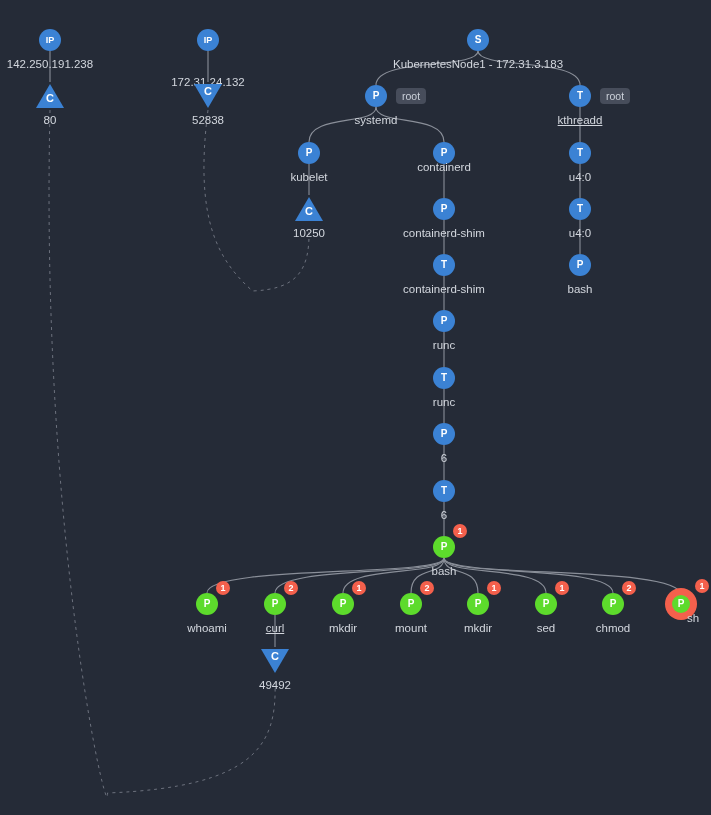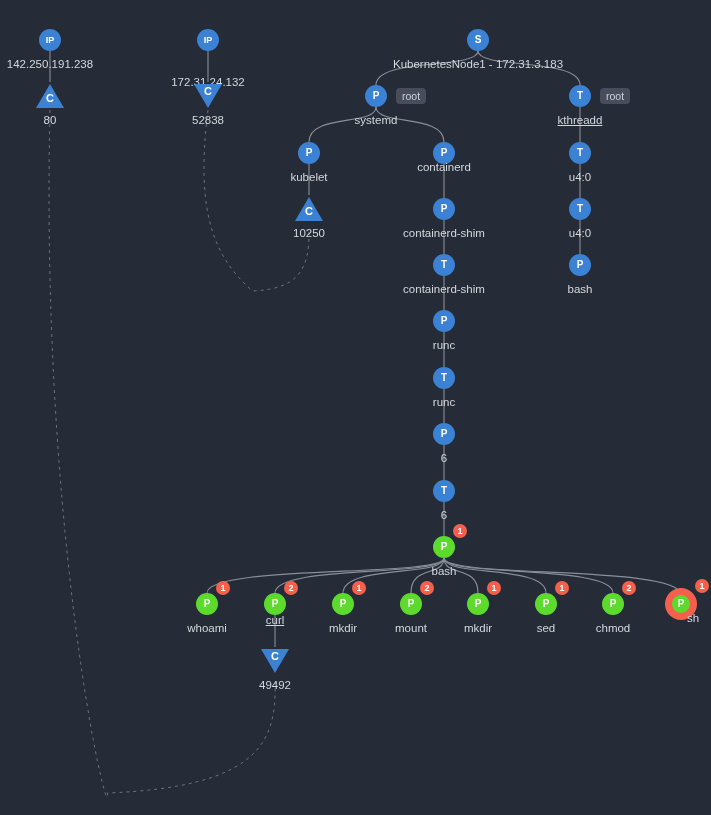--- a/index.html
+++ b/index.html
@@ -234,21 +234,21 @@
         <div class="label" style="top: 18px;">bash</div>
       </div>
       <div class="node" style="left: 207px; top: 604px;">
         <div class="glyph circle c-green" style="width: 22px; height: 22px; font-size: 10px;">P</div>
         <div class="badge" style="left: 9px; top: -23px;">1</div>
         <div class="label" style="top: 18px;">whoami</div>
       </div>
       <div class="node" style="left: 275px; top: 604px;">
         <div class="glyph circle c-green" style="width: 22px; height: 22px; font-size: 10px;">P</div>
         <div class="badge" style="left: 9px; top: -23px;">2</div>
-        <div class="label" style="top: 10px; text-decoration: underline;">curl</div>
+        <div class="label" style="top: 18px; text-decoration: underline;">curl</div>
       </div>
       <div class="node" style="left: 343px; top: 604px;">
         <div class="glyph circle c-green" style="width: 22px; height: 22px; font-size: 10px;">P</div>
         <div class="badge" style="left: 9px; top: -23px;">1</div>
         <div class="label" style="top: 18px;">mkdir</div>
       </div>
       <div class="node" style="left: 411px; top: 604px;">
         <div class="glyph circle c-green" style="width: 22px; height: 22px; font-size: 10px;">P</div>
         <div class="badge" style="left: 9px; top: -23px;">2</div>
         <div class="label" style="top: 18px;">mount</div>

